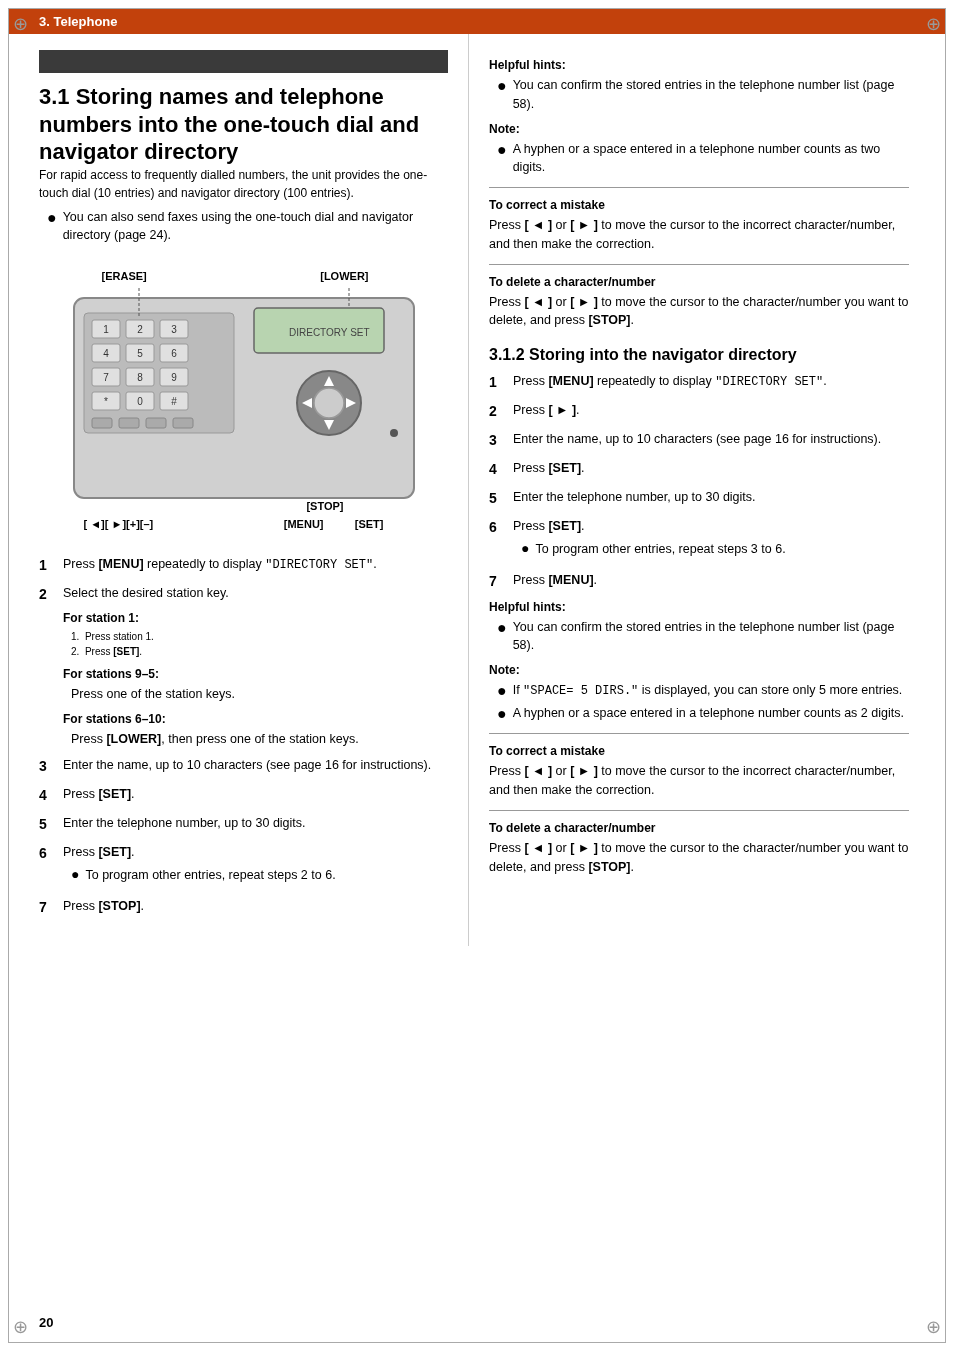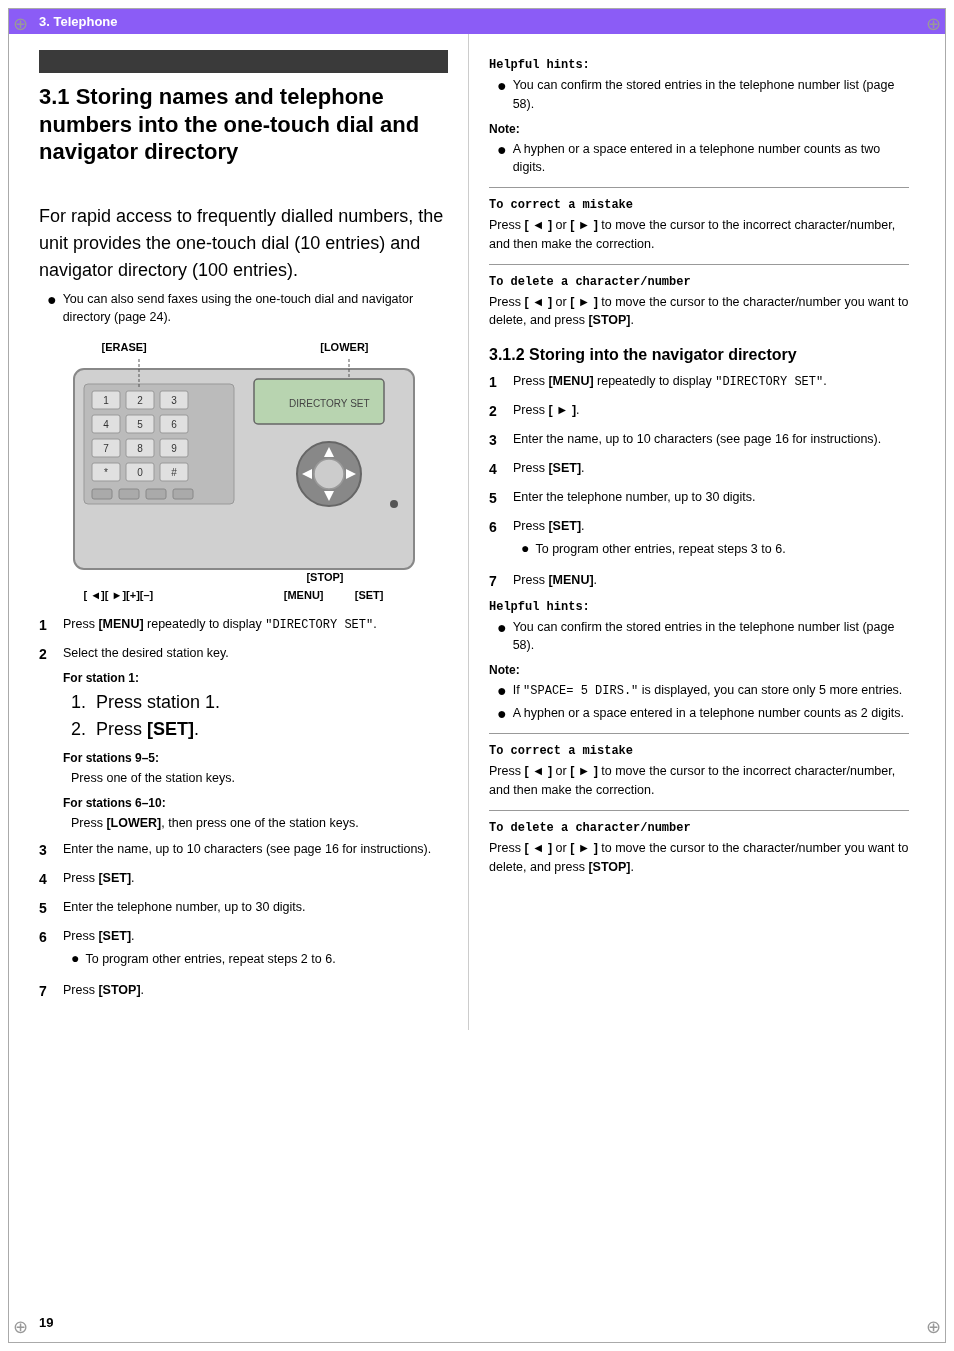--- a/index.html
+++ b/index.html
@@ -47,39 +47,38 @@
       padding: 4px 8px;
       margin-bottom: 10px;
     }
     h2.chapter-title {
       font-size: 22px;
       font-weight: bold;
       line-height: 1.25;
       margin-bottom: 0;
     }
     .intro-text {
-      font-size: 18px;
+      font-size: 12px;
       line-height: 1.5;
       margin-bottom: 6px;
-      margin-top: 37px;
     }
     .bullet-item {
       display: flex;
       align-items: flex-start;
       font-size: 12.5px;
       line-height: 1.5;
       margin: 4px 0 4px 8px;
     }
     .bullet-item .bullet {
       margin-right: 6px;
       font-size: 16px;
       line-height: 1.2;
     }
     .device-diagram {
-      margin: 14px auto;
+      margin: 25px auto;
       text-align: center;
       position: relative;
     }
     .subsection-title {
       font-size: 16px;
       font-weight: bold;
       margin: 14px 0 8px 0;
     }
     .step-list {
       list-style: none;
@@ -104,33 +103,32 @@
     .sub-label {
       font-weight: bold;
       font-size: 12px;
       margin: 6px 0 2px 0;
     }
     .sub-steps {
       list-style: none;
       padding-left: 8px;
     }
     .sub-step {
-      font-size: 18px;
+      font-size: 10px;
       line-height: 1.5;
     }
     .divider-line {
       border: none;
       border-top: 1px solid #999;
       margin: 10px 0;
     }
     .section-label {
       font-size: 12px;
       font-weight: bold;
       margin: 8px 0 4px 0;
-      font-family: Liberation Mono, monospace;
     }
     .note-label {
       font-size: 12px;
       font-weight: bold;
       margin: 8px 0 2px 0;
     }
     .helpful-section {
       margin: 6px 0;
     }
     .bold-inline {
@@ -152,21 +150,21 @@
       color: #999;
     }
     .corners {
       position: absolute;
     }
     .corner-tl { top: 4px; left: 4px; }
     .corner-tr { top: 4px; right: 4px; }
     .corner-bl { bottom: 4px; left: 4px; }
     .corner-br { bottom: 4px; right: 4px; }
     .top-bar {
-      background: #8b5cf6;
+      background: #c2410c;
       color: #fff;
       font-size: 13px;
       font-weight: bold;
       padding: 5px 20px 5px 30px;
       margin-bottom: 0;
     }
     .diagram-wrapper {
       position: relative;
       width: 360px;
       height: 260px;
@@ -471,15 +469,15 @@
       <div>
         <div class="section-label">To delete a character/number</div>
         <p style="font-size:12.5px; line-height:1.5;">
           Press <strong>[ ◄ ]</strong> or <strong>[ ► ]</strong> to move the cursor to the character/number you want to delete, and press <strong>[STOP]</strong>.
         </p>
       </div>
 
     </div>
   </div>
 
-  <div class="page-num">19</div>
+  <div class="page-num">20</div>
 
 </div>
 
 </body></html>

